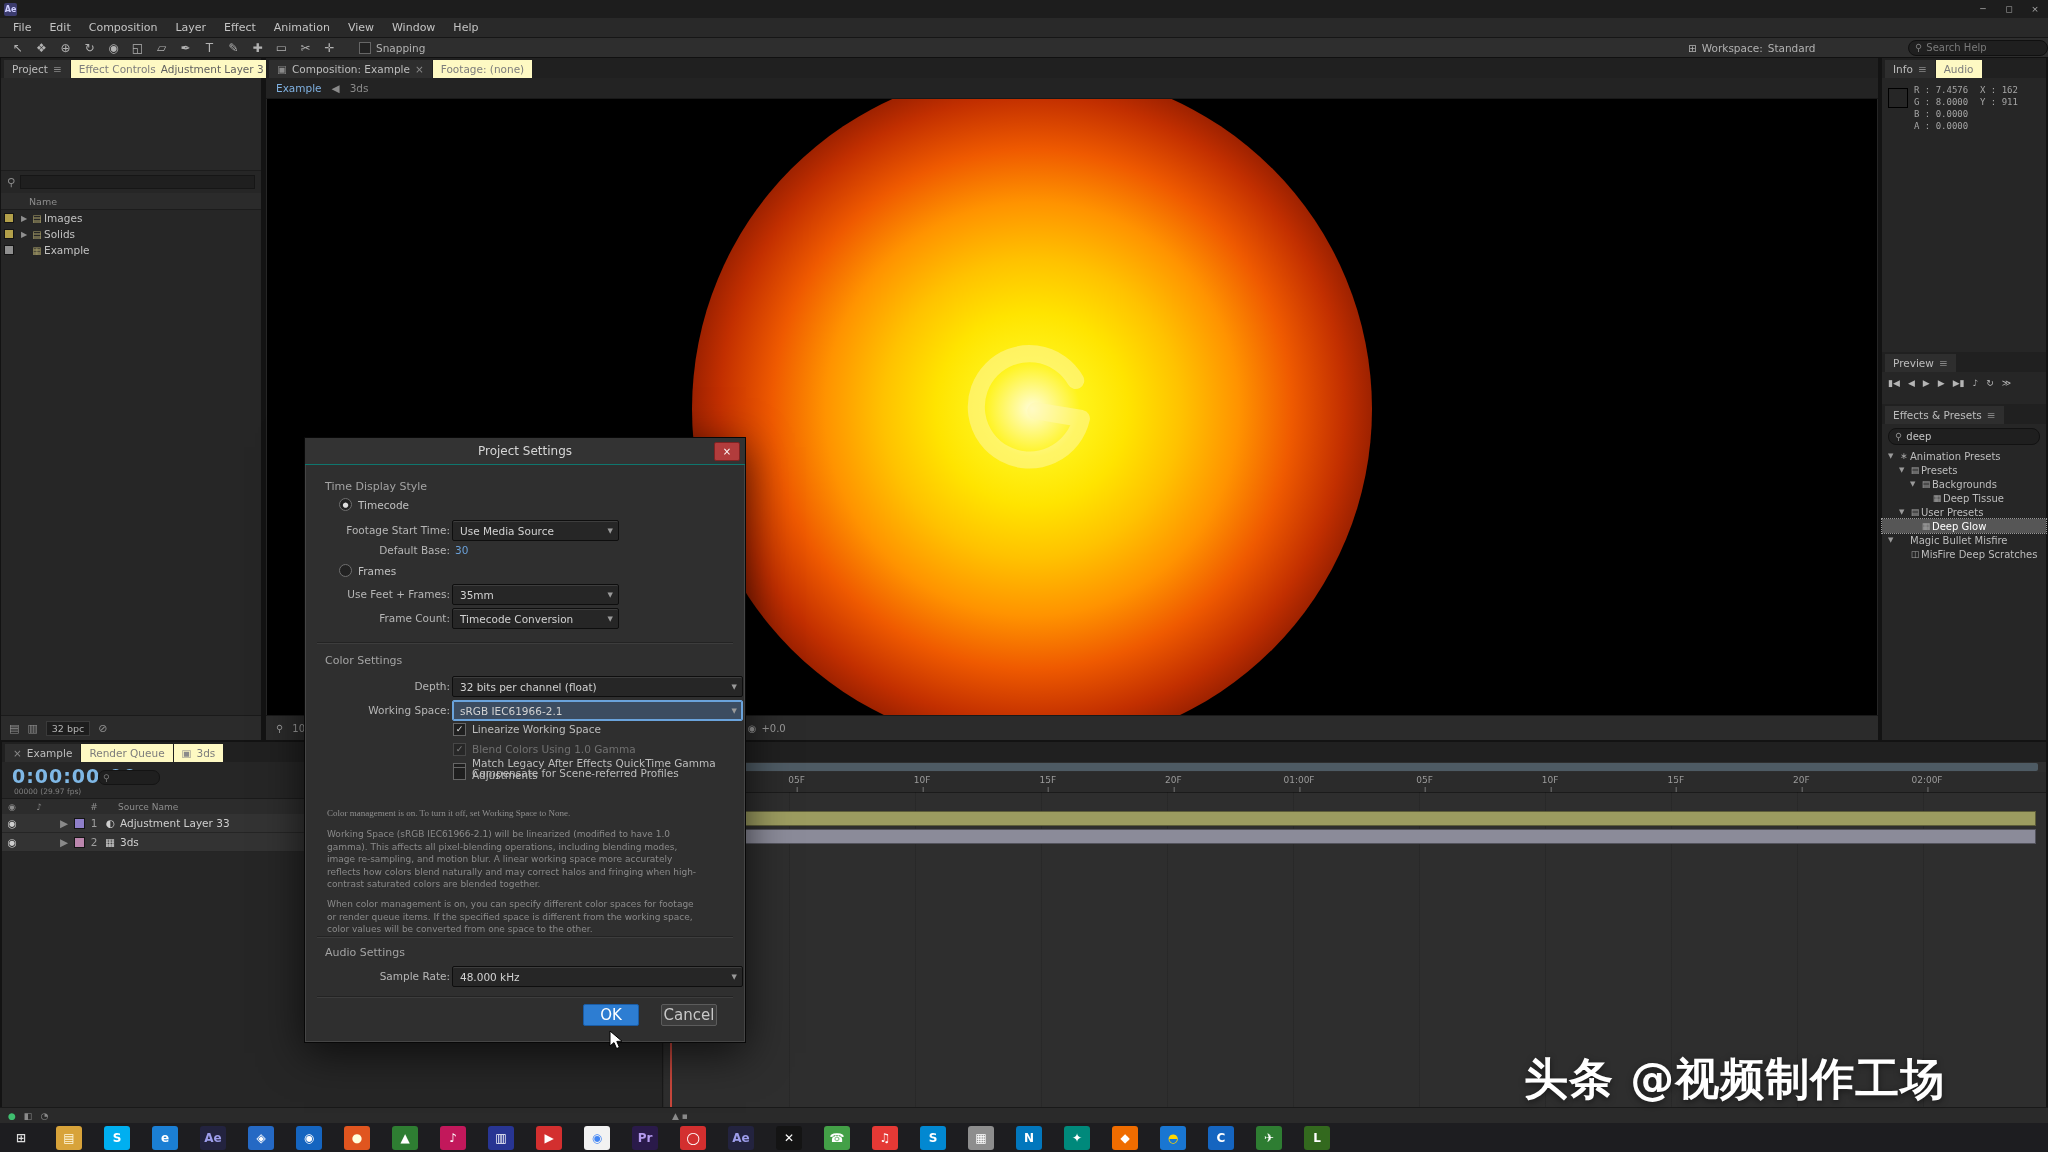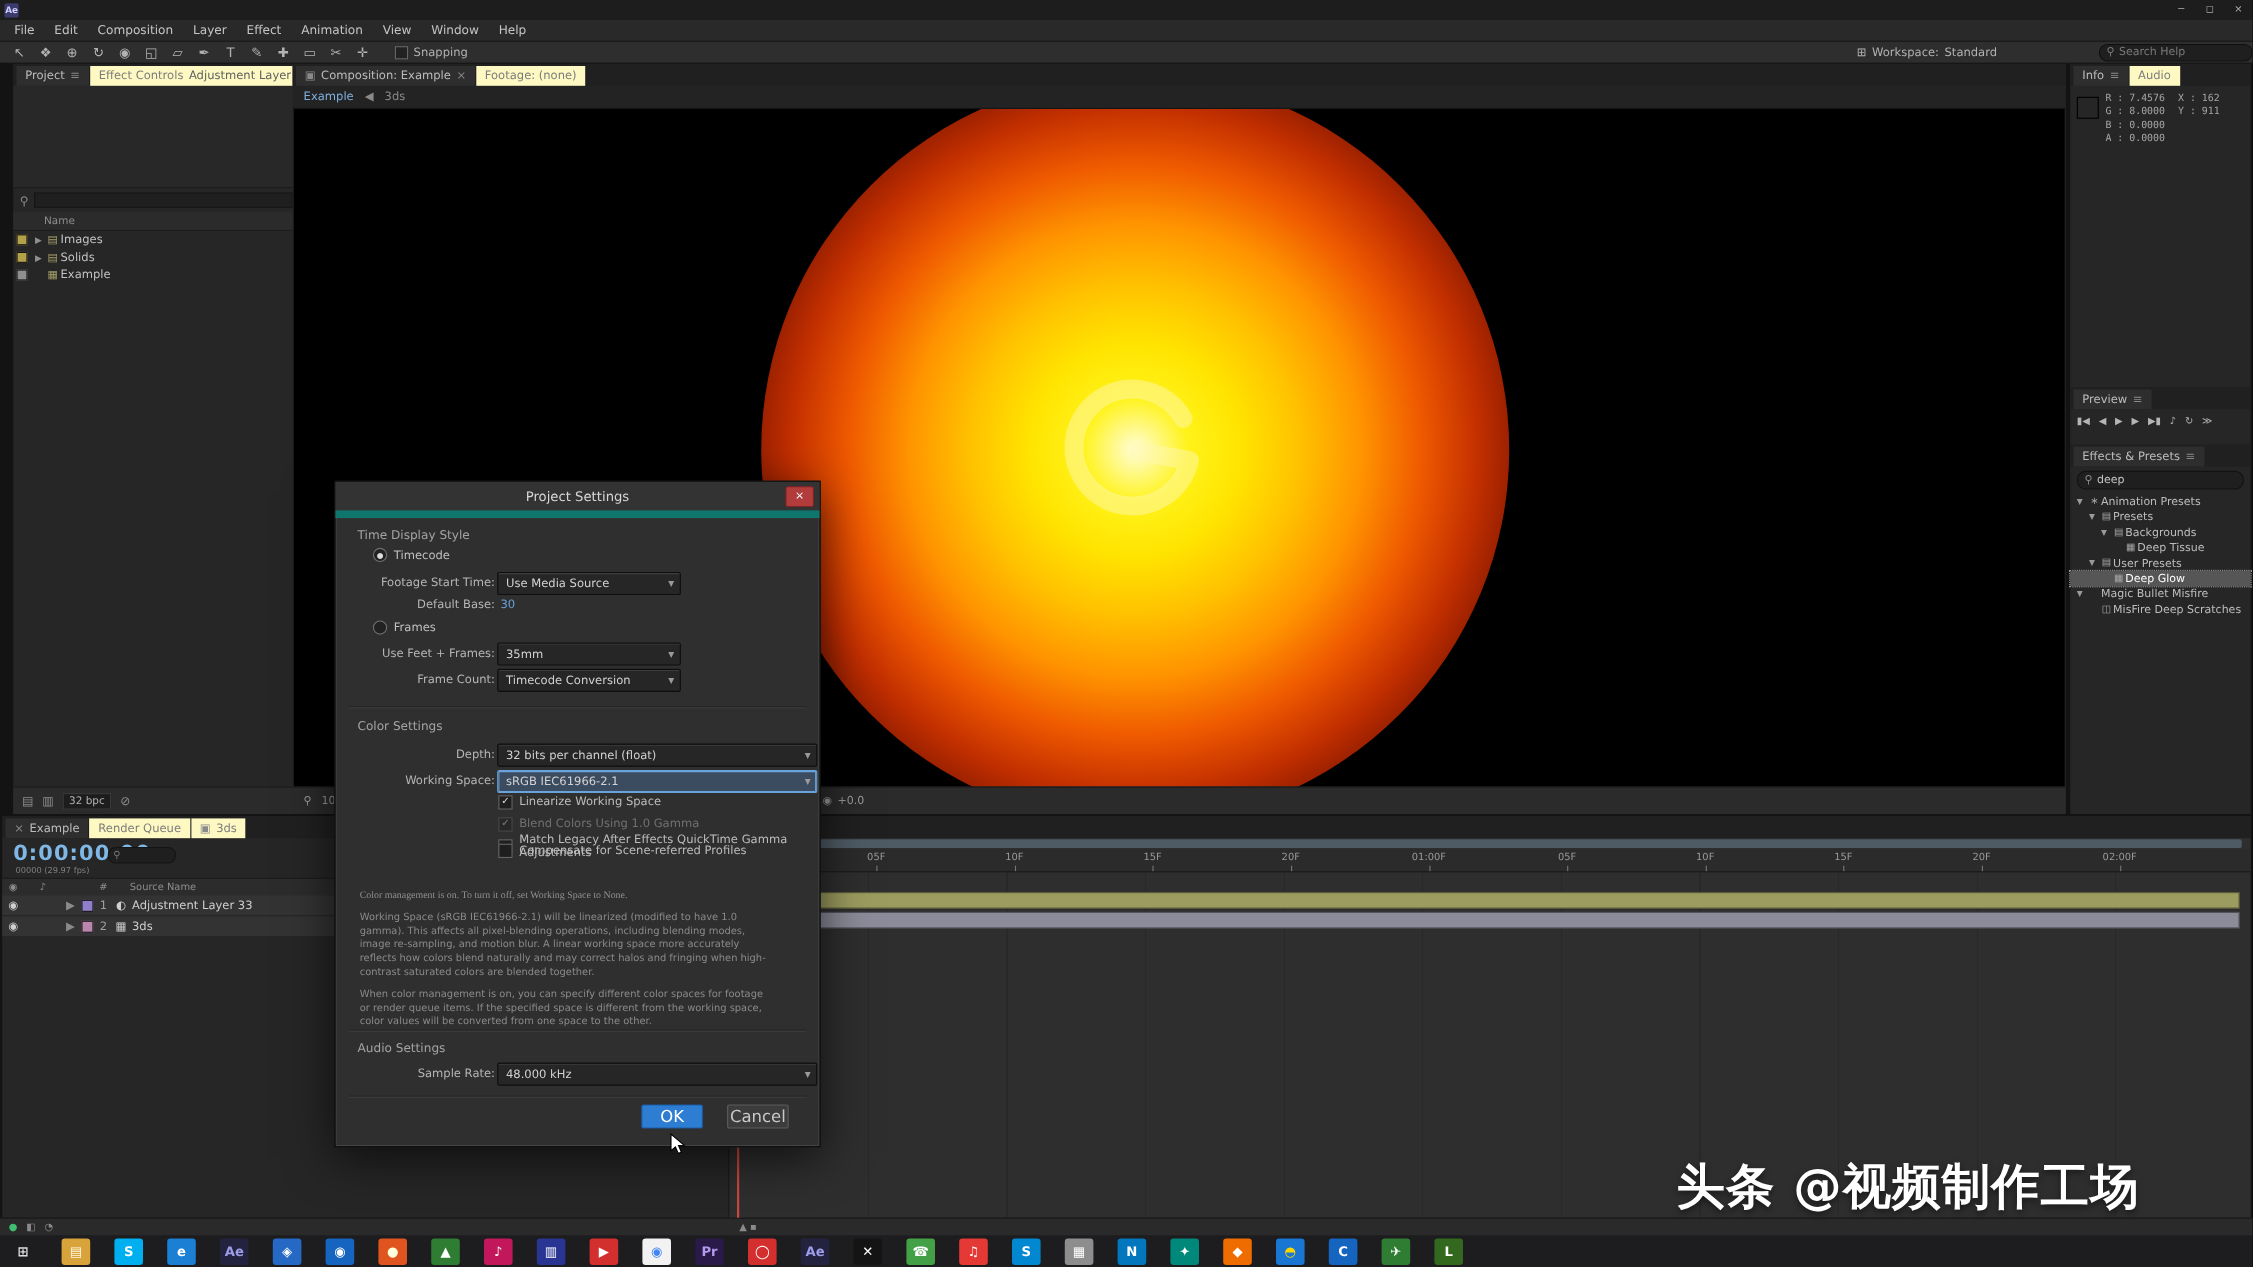--- a/index.html
+++ b/index.html
@@ -75,21 +75,21 @@
   .cti{position:absolute;left:7px;top:0;bottom:0;width:2px;background:#c9473c;z-index:3;}
   .ctihandle{position:absolute;left:3px;top:0;width:10px;height:8px;background:#c9473c;z-index:3;}
   
   .statusbar{position:absolute;left:0;right:0;top:1107px;height:16px;background:#2a2a2a;border-top:1px solid #191919;display:flex;align-items:center;gap:8px;padding:0 8px;color:#8a8a8a;font-size:9px;}
   .taskbar{position:absolute;left:0;right:0;bottom:0;height:29px;background:#1d1d20;display:flex;align-items:center;gap:22px;padding-left:8px;}
   .tico{min-width:26px;height:24px;border-radius:3px;display:flex;align-items:center;justify-content:center;font-size:12px;font-weight:bold;}
   .watermark{position:absolute;left:1524px;top:1050px;font-size:44px;font-weight:bold;color:#fff;z-index:40;letter-spacing:1px;text-shadow:0 2px 6px rgba(0,0,0,.5);white-space:nowrap;}
   
   .dialog{position:absolute;left:304px;top:437px;width:440px;height:604px;background:#2f2f2f;border:1px solid #080808;
           box-shadow:0 10px 40px rgba(0,0,0,.65), inset 0 0 0 1px #454545;z-index:50;}
-  .dtitle{position:absolute;left:0;top:0;right:0;height:26px;border-bottom:7px solid #0f766e;display:flex;align-items:center;justify-content:center;font-size:12px;color:#d6d6d6;background:#333;}
+  .dtitle{position:absolute;left:0;top:0;right:0;height:26px;border-bottom:1px solid #0f766e;display:flex;align-items:center;justify-content:center;font-size:12px;color:#d6d6d6;background:#333;}
   .dclose{position:absolute;right:5px;top:4px;width:24px;height:17px;background:#b23c3c;border:1px solid #7e2222;color:#fff;font-size:10px;display:flex;align-items:center;justify-content:center;border-radius:2px;z-index:2;}
   .dsec{position:absolute;left:20px;font-size:11px;color:#a3a3a3;}
   .dlabel{position:absolute;left:2px;width:143px;text-align:right;font-size:10.5px;color:#b6b6b6;}
   .dvalblue{position:absolute;left:150px;font-size:10.5px;color:#6aa0d8;}
   .dd{position:absolute;height:19px;background:#262626;border:1px solid #0e0e0e;box-shadow:inset 0 1px 0 #3d3d3d;display:flex;align-items:center;padding:0 18px 0 7px;font-size:10.5px;color:#d2d2d2;border-radius:2px;}
   .dd .arr{position:absolute;right:5px;font-size:7px;color:#9a9a9a;}
   .dd.hl{background:#3c4c60;border-color:#6aa3dc;box-shadow:inset 0 0 0 1px #6aa3dc;}
   .radio{position:absolute;left:34px;display:flex;align-items:center;gap:6px;font-size:10.5px;color:#c0c0c0;}
   .rdot{width:11px;height:11px;border-radius:50%;border:1px solid #6f6f6f;background:#222;display:flex;align-items:center;justify-content:center;font-size:7px;color:#ddd;}
   .cbrow{position:absolute;left:148px;display:flex;align-items:center;gap:6px;font-size:10.5px;color:#bdbdbd;height:14px;}
@@ -153,21 +153,21 @@
       <span>⊞</span>
       <span>Workspace:</span>
       <span>Standard</span>
     </span>
     <span class="searchbox">
       <span>⚲</span>
       <span>Search Help</span>
     </span>
   </div>
 
-  <div class="panel" style="left:12px;top:58px;width:260px;height:682px;">
+  <div class="panel" style="left:1px;top:58px;width:260px;height:682px;">
     <div class="tabstrip">
       <span class="tab">
         <span>Project</span>
         <span class="dim">≡</span>
       </span>
       <span class="tab inactive">
         <span>Effect Controls</span>
         <span style="color:#5f5f5f;">Adjustment Layer 3</span>
       </span>
     </div>

